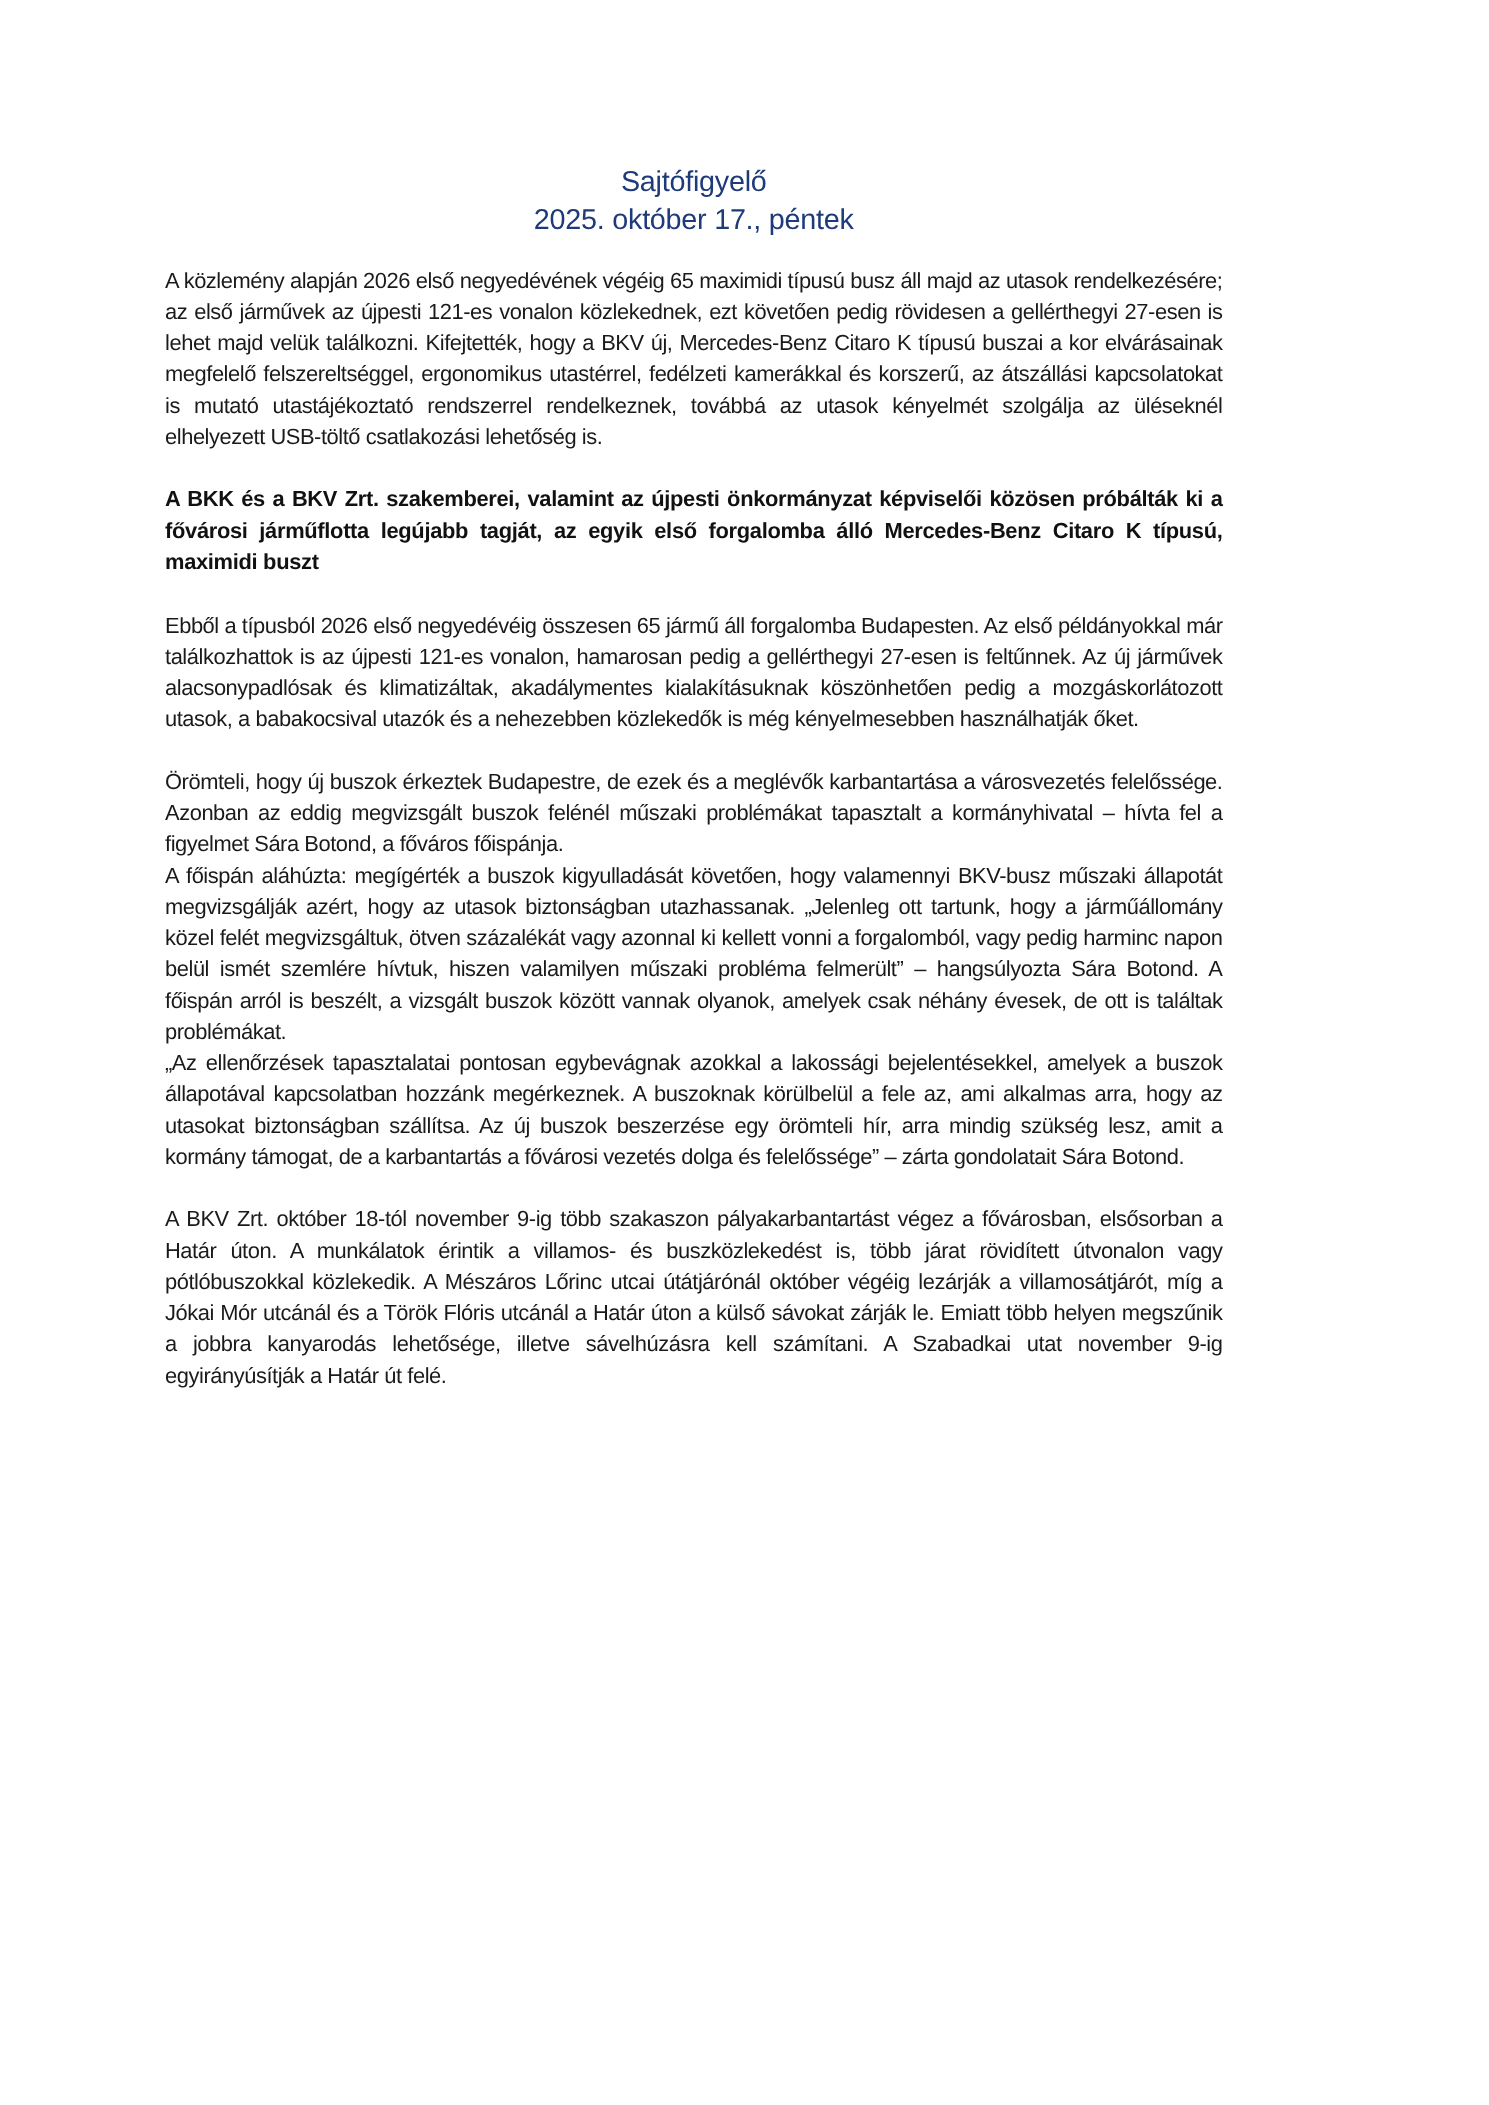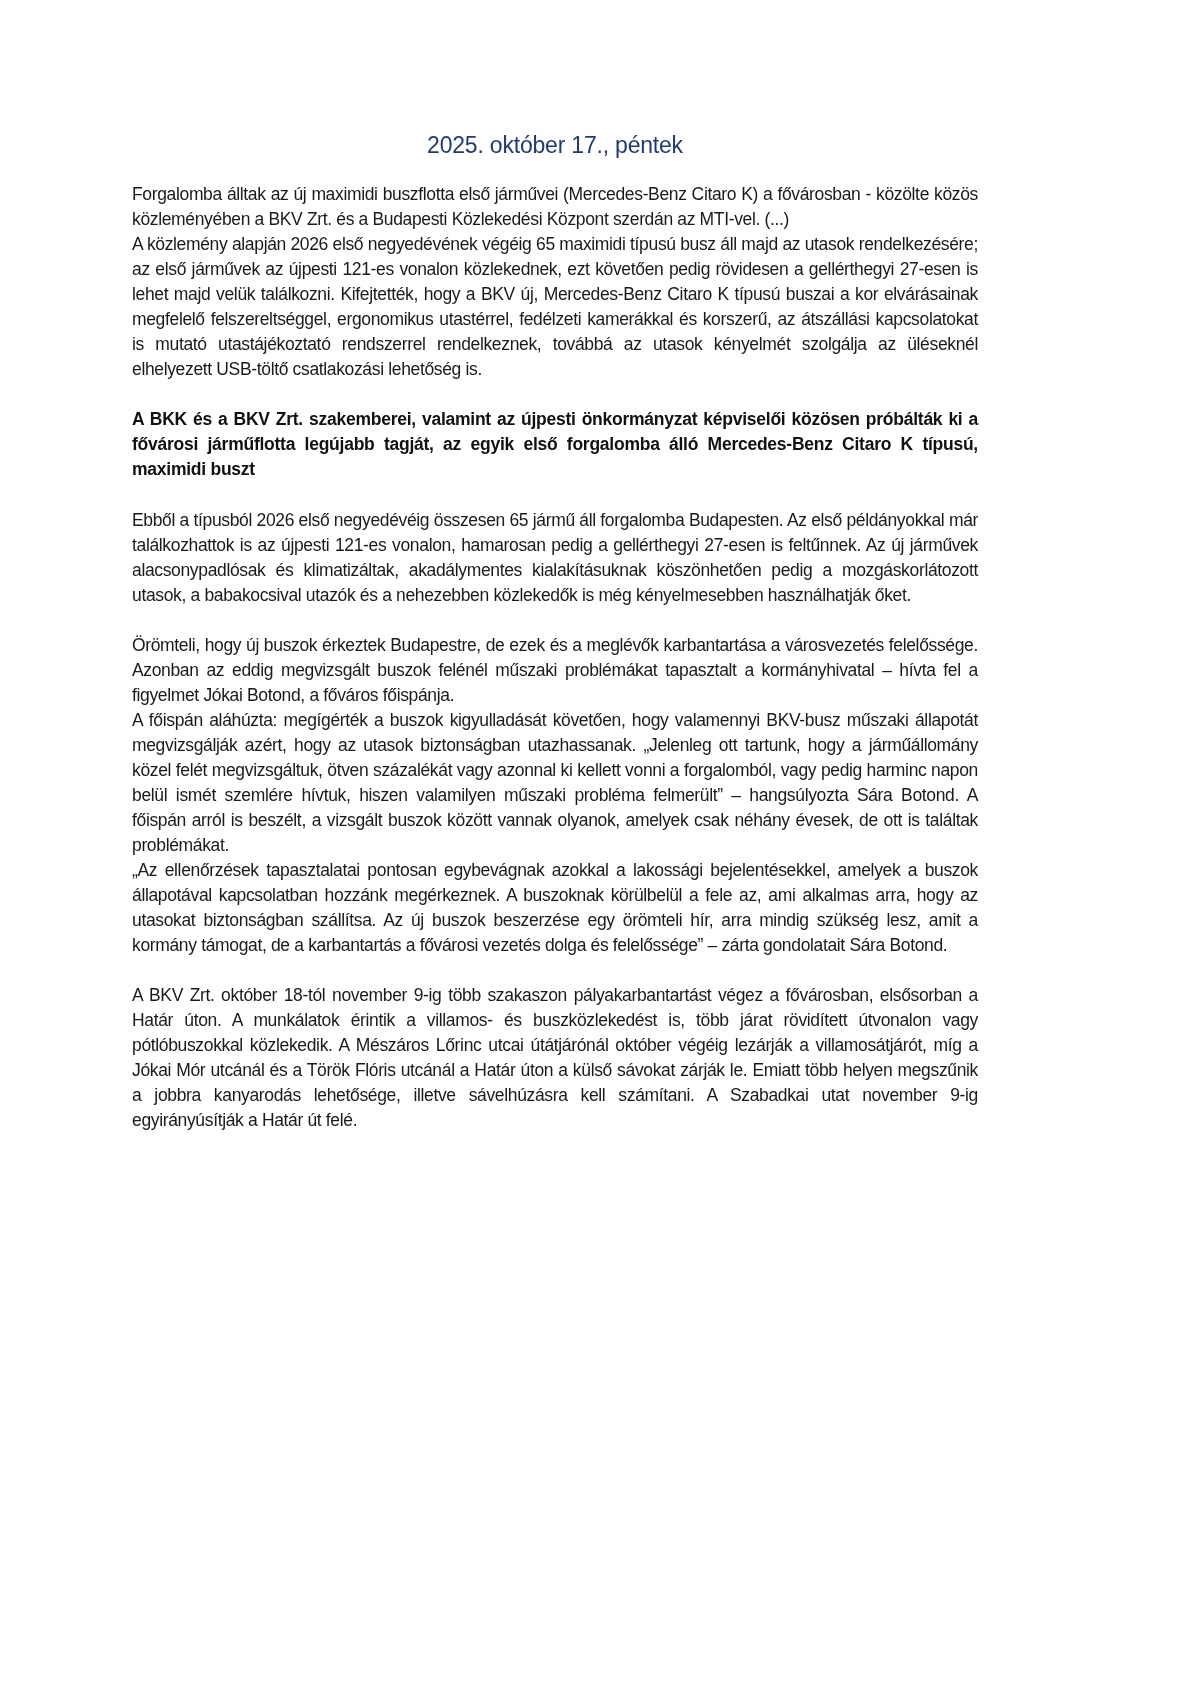--- a/index.html
+++ b/index.html
@@ -21,40 +21,40 @@
     letter-spacing: -0.35px; word-spacing: 0px;
   }
   .article { margin-bottom: 25px; }
   .article .body { margin-top: 0; }
 </style>
 </head>
 <body>
 
 <div class="page">
   <div class="title-block" style="color: rgb(31, 58, 122);">
+    <div>Sajtófigyelő</div>
     <div>2025. október 17., péntek</div>
   </div>
 
   <div class="article">
     <div class="body">
-      <p>Forgalomba álltak az új maximidi buszflotta első járművei (Mercedes-Benz Citaro K) a fővárosban - közölte közös közleményében a BKV Zrt. és a Budapesti Közlekedési Központ szerdán az MTI-vel. (...)</p>
       <p>A közlemény alapján 2026 első negyedévének végéig 65 maximidi típusú busz áll majd az utasok rendelkezésére; az első járművek az újpesti 121-es vonalon közlekednek, ezt követően pedig rövidesen a gellérthegyi 27-esen is lehet majd velük találkozni. Kifejtették, hogy a BKV új, Mercedes-Benz Citaro K típusú buszai a kor elvárásainak megfelelő felszereltséggel, ergonomikus utastérrel, fedélzeti kamerákkal és korszerű, az átszállási kapcsolatokat is mutató utastájékoztató rendszerrel rendelkeznek, továbbá az utasok kényelmét szolgálja az üléseknél elhelyezett USB-töltő csatlakozási lehetőség is.</p>
     </div>
   </div>
 
   <div class="article">
     <h2 class="multi">A BKK és a BKV Zrt. szakemberei, valamint az újpesti önkormányzat képviselői közösen próbálták ki a fővárosi járműflotta legújabb tagját, az egyik első forgalomba álló Mercedes-Benz Citaro K típusú, maximidi buszt</h2>
     <div class="body">
       <p>Ebből a típusból 2026 első negyedévéig összesen 65 jármű áll forgalomba Budapesten. Az első példányokkal már találkozhattok is az újpesti 121-es vonalon, hamarosan pedig a gellérthegyi 27-esen is feltűnnek. Az új járművek alacsonypadlósak és klimatizáltak, akadálymentes kialakításuknak köszönhetően pedig a mozgáskorlátozott utasok, a babakocsival utazók és a nehezebben közlekedők is még kényelmesebben használhatják őket.</p>
     </div>
   </div>
 
   <div class="article">
     <div class="body">
-      <p>Örömteli, hogy új buszok érkeztek Budapestre, de ezek és a meglévők karbantartása a városvezetés felelőssége. Azonban az eddig megvizsgált buszok felénél műszaki problémákat tapasztalt a kormányhivatal – hívta fel a figyelmet Jókai Botond, a főváros főispánja.</p>
+      <p>Örömteli, hogy új buszok érkeztek Budapestre, de ezek és a meglévők karbantartása a városvezetés felelőssége. Azonban az eddig megvizsgált buszok felénél műszaki problémákat tapasztalt a kormányhivatal – hívta fel a figyelmet Sára Botond, a főváros főispánja.</p>
       <p>A főispán aláhúzta: megígérték a buszok kigyulladását követően, hogy valamennyi BKV-busz műszaki állapotát megvizsgálják azért, hogy az utasok biztonságban utazhassanak. „Jelenleg ott tartunk, hogy a járműállomány közel felét megvizsgáltuk, ötven százalékát vagy azonnal ki kellett vonni a forgalomból, vagy pedig harminc napon belül ismét szemlére hívtuk, hiszen valamilyen műszaki probléma felmerült” – hangsúlyozta Sára Botond. A főispán arról is beszélt, a vizsgált buszok között vannak olyanok, amelyek csak néhány évesek, de ott is találtak problémákat.</p>
       <p>„Az ellenőrzések tapasztalatai pontosan egybevágnak azokkal a lakossági bejelentésekkel, amelyek a buszok állapotával kapcsolatban hozzánk megérkeznek. A buszoknak körülbelül a fele az, ami alkalmas arra, hogy az utasokat biztonságban szállítsa. Az új buszok beszerzése egy örömteli hír, arra mindig szükség lesz, amit a kormány támogat, de a karbantartás a fővárosi vezetés dolga és felelőssége” – zárta gondolatait Sára Botond.</p>
     </div>
   </div>
 
   <div class="article">
     <div class="body">
       <p>A BKV Zrt. október 18-tól november 9-ig több szakaszon pályakarbantartást végez a fővárosban, elsősorban a Határ úton. A munkálatok érintik a villamos- és buszközlekedést is, több járat rövidített útvonalon vagy pótlóbuszokkal közlekedik. A Mészáros Lőrinc utcai útátjárónál október végéig lezárják a villamosátjárót, míg a Jókai Mór utcánál és a Török Flóris utcánál a Határ úton a külső sávokat zárják le. Emiatt több helyen megszűnik a jobbra kanyarodás lehetősége, illetve sávelhúzásra kell számítani. A Szabadkai utat november 9-ig egyirányúsítják a Határ út felé.</p>
     </div>
   </div>

